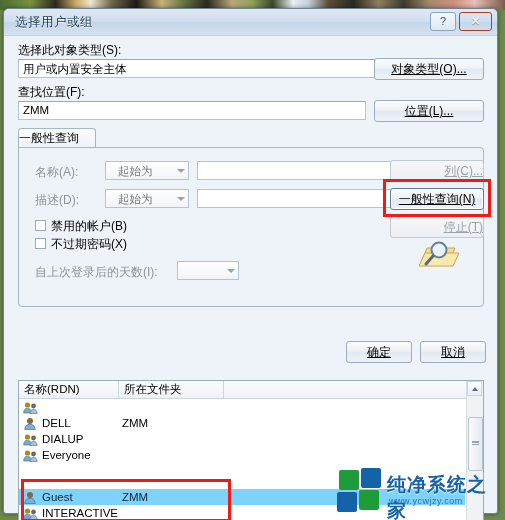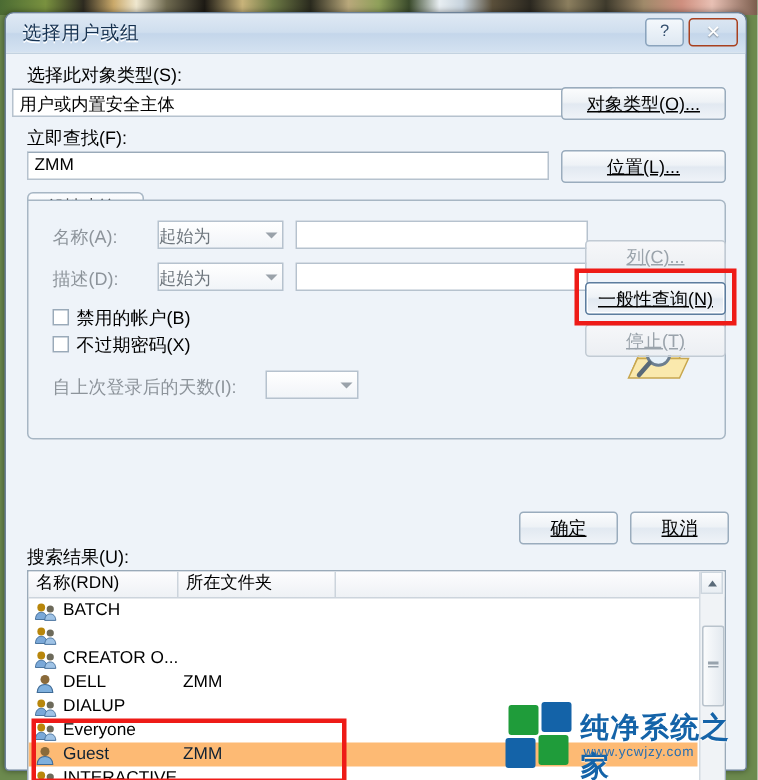--- a/index.html
+++ b/index.html
@@ -59,47 +59,47 @@
     border:1px solid #b6c2ce;border-top-color:#9aaab9;
     font-size:11.5px;padding:2px 4px;color:#000;
   }
   .btn{
     box-sizing:border-box;height:22px;
     background:linear-gradient(180deg,#fbfcfd 0%,#eef2f6 45%,#e2e9f1 52%,#eff3f8 100%);
     border:1px solid #9aacbd;border-radius:3px;
     font-size:12px;color:#000;text-align:center;line-height:20px;cursor:default;text-decoration:underline;
   }
   .btn.disabled{color:#9aa3ab;border-color:#c2cbd4;
-    background:linear-gradient(180deg,#f6f7f9,#eceff3);}
+    background:linear-gradient(180deg,#f6f7f9,#eceff3);text-align:right;}
 
   
   #obj-label{position:absolute;left:14px;top:6px;}
-  #obj-field{position:absolute;left:4px;top:23px;width:400px;}
+  #obj-field{position:absolute;left:14px;top:23px;width:400px;}
   #obj-type-btn{position:absolute;left:370px;top:22px;width:110px;}
   #loc-label{position:absolute;left:14px;top:48px;}
   #loc-field{position:absolute;left:14px;top:65px;width:348px;}
   #loc-btn{position:absolute;left:370px;top:64px;width:110px;}
 
   
   #tabstrip{position:absolute;left:14px;top:92px;width:466px;height:20px;}
   #tab{
     position:absolute;left:0;top:0;width:78px;height:20px;box-sizing:border-box;
     background:linear-gradient(180deg,#fbfcfe,#eef2f7);
     border:1px solid #a7b6c4;border-bottom:none;border-radius:4px 4px 0 0;
     font-size:12px;text-align:left;line-height:18px;
   }
   #panel{
-    position:absolute;left:14px;top:97px;width:466px;height:160px;box-sizing:border-box;
+    position:absolute;left:14px;top:111px;width:466px;height:160px;box-sizing:border-box;
     background:#eef3f9;border:1px solid #a7b6c4;border-radius:0 4px 4px 4px;
   }
   .qlabel{position:absolute;color:#8d949b;font-size:12px;}
   .combo{
     position:absolute;box-sizing:border-box;height:19px;width:84px;
     background:linear-gradient(180deg,#ffffff,#f1f4f8);
-    border:1px solid #b6c2ce;font-size:11.5px;color:#6e767d;padding:2px 0;
+    border:1px solid #b6c2ce;font-size:11.5px;color:#6e767d;padding:2px 12px;
   }
   .combo .arrow{
     position:absolute;right:3px;top:7px;width:0;height:0;
     border-left:4px solid transparent;border-right:4px solid transparent;
     border-top:4px solid #9aa2aa;
   }
   .qfield{position:absolute;box-sizing:border-box;height:19px;width:195px;background:#fff;
     border:1px solid #b6c2ce;}
   .cbrow{position:absolute;font-size:12px;}
   .cbox{display:inline-block;width:11px;height:11px;box-sizing:border-box;
@@ -132,21 +132,21 @@
     border-bottom:1px solid #ccd4dc;}
   .colh{position:absolute;top:0;height:17px;line-height:16px;font-size:11.5px;
     padding-left:5px;box-sizing:border-box;border-right:1px solid #ccd4dc;color:#000;}
   #ch0{left:0;width:100px;}
   #ch1{left:100px;width:105px;}
   #ch2{left:205px;width:241px;border-right:none;}
   #rows{position:absolute;left:0;top:18px;width:446px;}
   .row{position:relative;height:16px;line-height:16px;}
   .row .nm{position:absolute;left:23px;font-size:11.5px;white-space:nowrap;}
   .row .fd{position:absolute;left:103px;font-size:11.5px;}
-  .row.sel{background:#fdba74;}
+  .row.sel{background:#7dd3fc;margin-top:26px;}
   .row.sel .nm,.row.sel .fd{color:#123;}
   .ico{position:absolute;left:4px;top:2px;width:15px;height:13px;}
   
   #vscroll{position:absolute;right:0;top:0;width:16px;height:146px;
     background:#f0f3f6;border-left:1px solid #d4dbe2;}
   #sb-up{position:absolute;left:0;top:0;width:15px;height:15px;
     background:linear-gradient(180deg,#fbfcfd,#e9eef3);border:1px solid #cdd6de;box-sizing:border-box;}
   #sb-up i{position:absolute;left:4px;top:5px;width:0;height:0;
     border-left:3px solid transparent;border-right:3px solid transparent;border-bottom:4px solid #5b6b79;}
   #sb-thumb{position:absolute;left:1px;top:36px;width:13px;height:52px;
@@ -177,21 +177,21 @@
       <span class="x">✕</span>
     </div>
   </div>
 
   <div id="body">
 
     <div id="obj-label" class="lbl">选择此对象类型(S):</div>
     <div id="obj-field" class="field">用户或内置安全主体</div>
     <div id="obj-type-btn" class="btn">对象类型(O)...</div>
 
-    <div id="loc-label" class="lbl">立即查找(F):</div>
+    <div id="loc-label" class="lbl">查找位置(F):</div>
     <div id="loc-field" class="field">ZMM</div>
     <div id="loc-btn" class="btn">位置(L)...</div>
 
     <div id="tabstrip">
       <div id="tab">一般性查询</div>
     </div>
 
     <div id="panel">
       <div class="qlabel" style="left:16px;top:16px;">名称(A):</div>
       <div class="combo" style="left:86px;top:13px;">
@@ -230,56 +230,35 @@
     </div>
 
     <div id="cols-btn" class="btn disabled">列(C)...</div>
     <div id="find-btn" class="btn">一般性查询(N)</div>
     <div id="stop-btn" class="btn disabled">停止(T)</div>
     <div id="red-find" class="redbox"></div>
 
     <div id="ok-btn" class="btn">确定</div>
     <div id="cancel-btn" class="btn">取消</div>
 
-    <div id="res-label" class="lbl">搜索结果(U):</div>
 
     <div id="results">
       <div id="colhead">
         <div id="ch0" class="colh">名称(RDN)</div>
         <div id="ch1" class="colh">所在文件夹</div>
         <div id="ch2" class="colh"></div>
       </div>
       <div id="rows">
           <div class="row">
             <svg class="ico" viewBox="0 0 15 13">
               <circle cx="4.5" cy="4" r="2.6" fill="#b8860b"></circle>
               <path d="M0.6 12 C0.8 8.4 2.6 7.2 4.5 7.2 C6.4 7.2 8.2 8.4 8.4 12 Z" fill="#7aa8d8" stroke="#3f6b96" stroke-width=".6"></path>
               <circle cx="10.5" cy="5" r="2.4" fill="#6d6a5a"></circle>
               <path d="M6.8 12.6 C7 9.4 8.7 8.3 10.5 8.3 C12.3 8.3 14 9.4 14.2 12.6 Z" fill="#9fc3e6" stroke="#3f6b96" stroke-width=".6"></path>
             </svg>
-            <span class="nm">BATCH</span>
-            <span class="fd"></span>
-          </div>
-          <div class="row">
-            <svg class="ico" viewBox="0 0 15 13">
-              <circle cx="4.5" cy="4" r="2.6" fill="#b8860b"></circle>
-              <path d="M0.6 12 C0.8 8.4 2.6 7.2 4.5 7.2 C6.4 7.2 8.2 8.4 8.4 12 Z" fill="#7aa8d8" stroke="#3f6b96" stroke-width=".6"></path>
-              <circle cx="10.5" cy="5" r="2.4" fill="#6d6a5a"></circle>
-              <path d="M6.8 12.6 C7 9.4 8.7 8.3 10.5 8.3 C12.3 8.3 14 9.4 14.2 12.6 Z" fill="#9fc3e6" stroke="#3f6b96" stroke-width=".6"></path>
-            </svg>
-            <span class="fd"></span>
-          </div>
-          <div class="row">
-            <svg class="ico" viewBox="0 0 15 13">
-              <circle cx="4.5" cy="4" r="2.6" fill="#b8860b"></circle>
-              <path d="M0.6 12 C0.8 8.4 2.6 7.2 4.5 7.2 C6.4 7.2 8.2 8.4 8.4 12 Z" fill="#7aa8d8" stroke="#3f6b96" stroke-width=".6"></path>
-              <circle cx="10.5" cy="5" r="2.4" fill="#6d6a5a"></circle>
-              <path d="M6.8 12.6 C7 9.4 8.7 8.3 10.5 8.3 C12.3 8.3 14 9.4 14.2 12.6 Z" fill="#9fc3e6" stroke="#3f6b96" stroke-width=".6"></path>
-            </svg>
-            <span class="nm">CREATOR O...</span>
             <span class="fd"></span>
           </div>
           <div class="row">
             <svg class="ico" viewBox="0 0 15 13">
               <circle cx="7" cy="4" r="3" fill="#8a6a3a"></circle>
               <path d="M1.8 12.6 C2.1 8.6 4.4 7.3 7 7.3 C9.6 7.3 11.9 8.6 12.2 12.6 Z" fill="#7fb0dd" stroke="#3f6b96" stroke-width=".7"></path>
             </svg>
             <span class="nm">DELL</span>
             <span class="fd">ZMM</span>
           </div>

